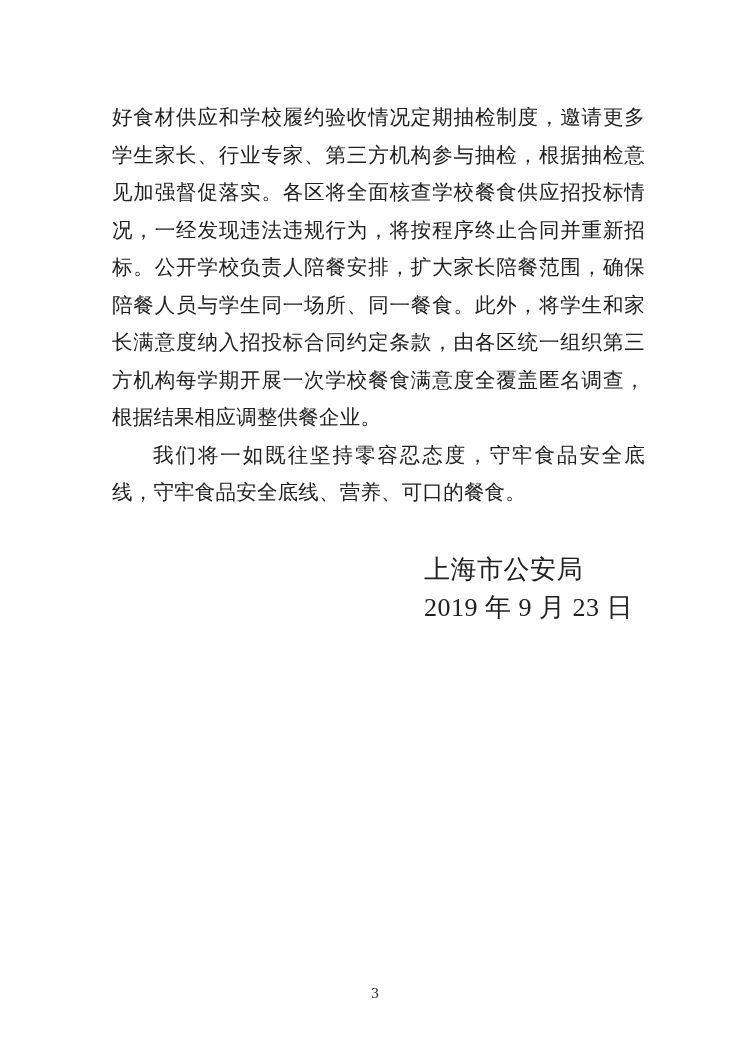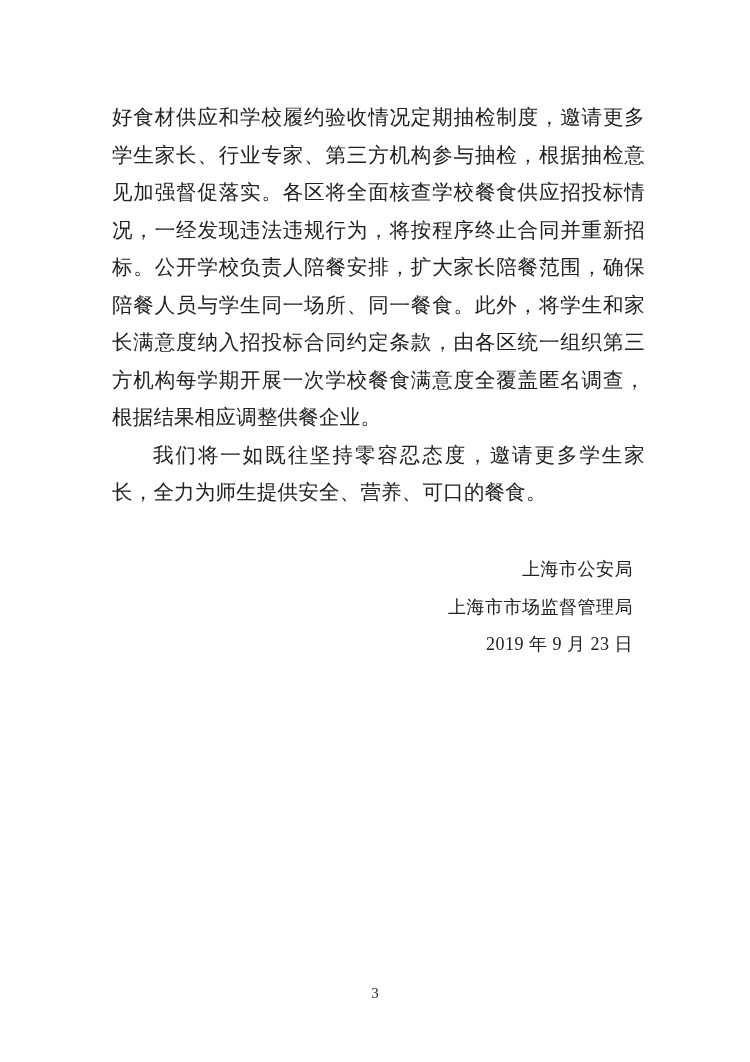--- a/index.html
+++ b/index.html
@@ -30,22 +30,21 @@
     text-justify: inter-ideograph;
     letter-spacing: 0.2px;
   }
   .par.indented {
     text-indent: 2em;
   }
   .sig-block {
     position: absolute;
     top: 551px;
     right: 117px;
-    text-align: right;
-    font-size: 18px;
+    font-size: 26px;
     line-height: 37.6px;
     white-space: nowrap;
   }
   .sig-line {
     letter-spacing: 0.5px;
   }
   .page-number {
     position: absolute;
     top: 984px;
     left: 0;
@@ -56,24 +55,23 @@
     color: #2b2b2b;
   }
 </style>
 </head>
 <body>
 
 <div class="page">
 
   <div class="body-text">
     <p class="par continued">好食材供应和学校履约验收情况定期抽检制度，邀请更多学生家长、行业专家、第三方机构参与抽检，根据抽检意见加强督促落实。各区将全面核查学校餐食供应招投标情况，一经发现违法违规行为，将按程序终止合同并重新招标。公开学校负责人陪餐安排，扩大家长陪餐范围，确保陪餐人员与学生同一场所、同一餐食。此外，将学生和家长满意度纳入招投标合同约定条款，由各区统一组织第三方机构每学期开展一次学校餐食满意度全覆盖匿名调查，根据结果相应调整供餐企业。</p>
-    <p class="par indented">我们将一如既往坚持零容忍态度，邀请更多学生家长，全力为师生提供安全、营养、可口的餐食。</p>
+    <p class="par indented">我们将一如既往坚持零容忍态度，守牢食品安全底线，守牢食品安全底线、营养、可口的餐食。</p>
   </div>
 
   <div class="sig-block">
     <div class="sig-line">上海市公安局</div>
-    <div class="sig-line">上海市市场监督管理局</div>
     <div class="sig-line date">2019 年 9 月 23 日</div>
   </div>
 
   <div class="page-number">3</div>
 
 </div>
 
 </body></html>

